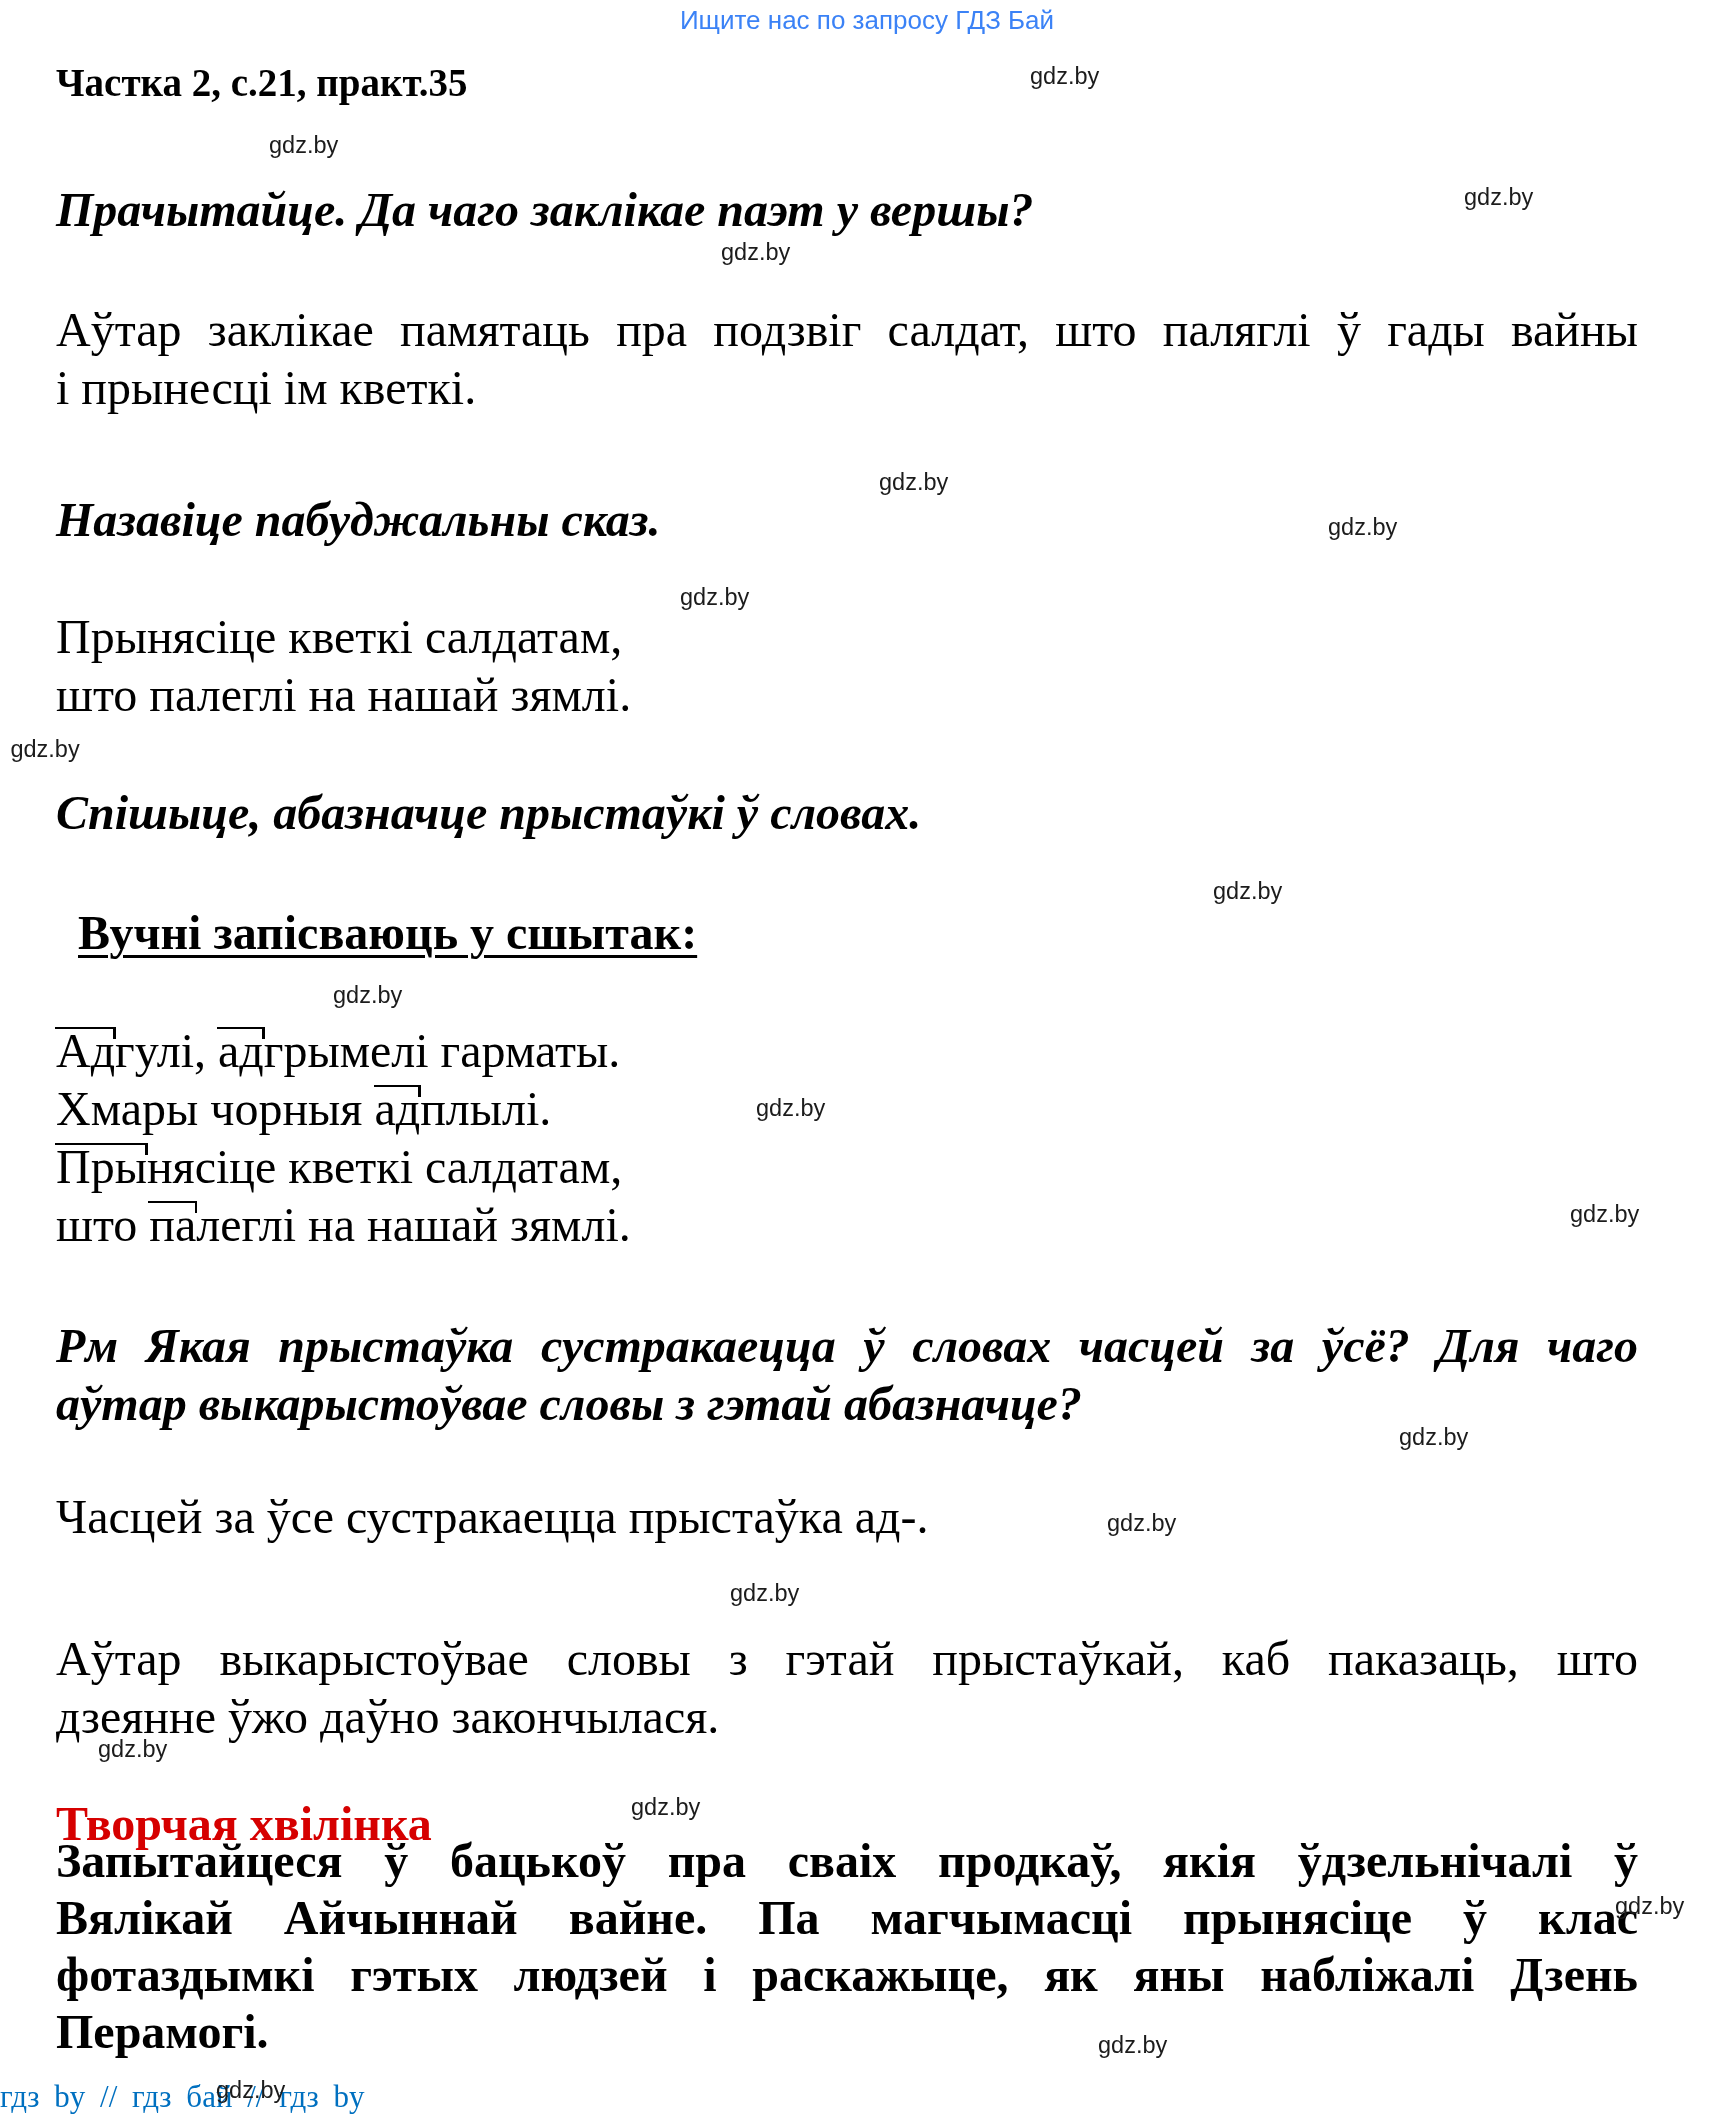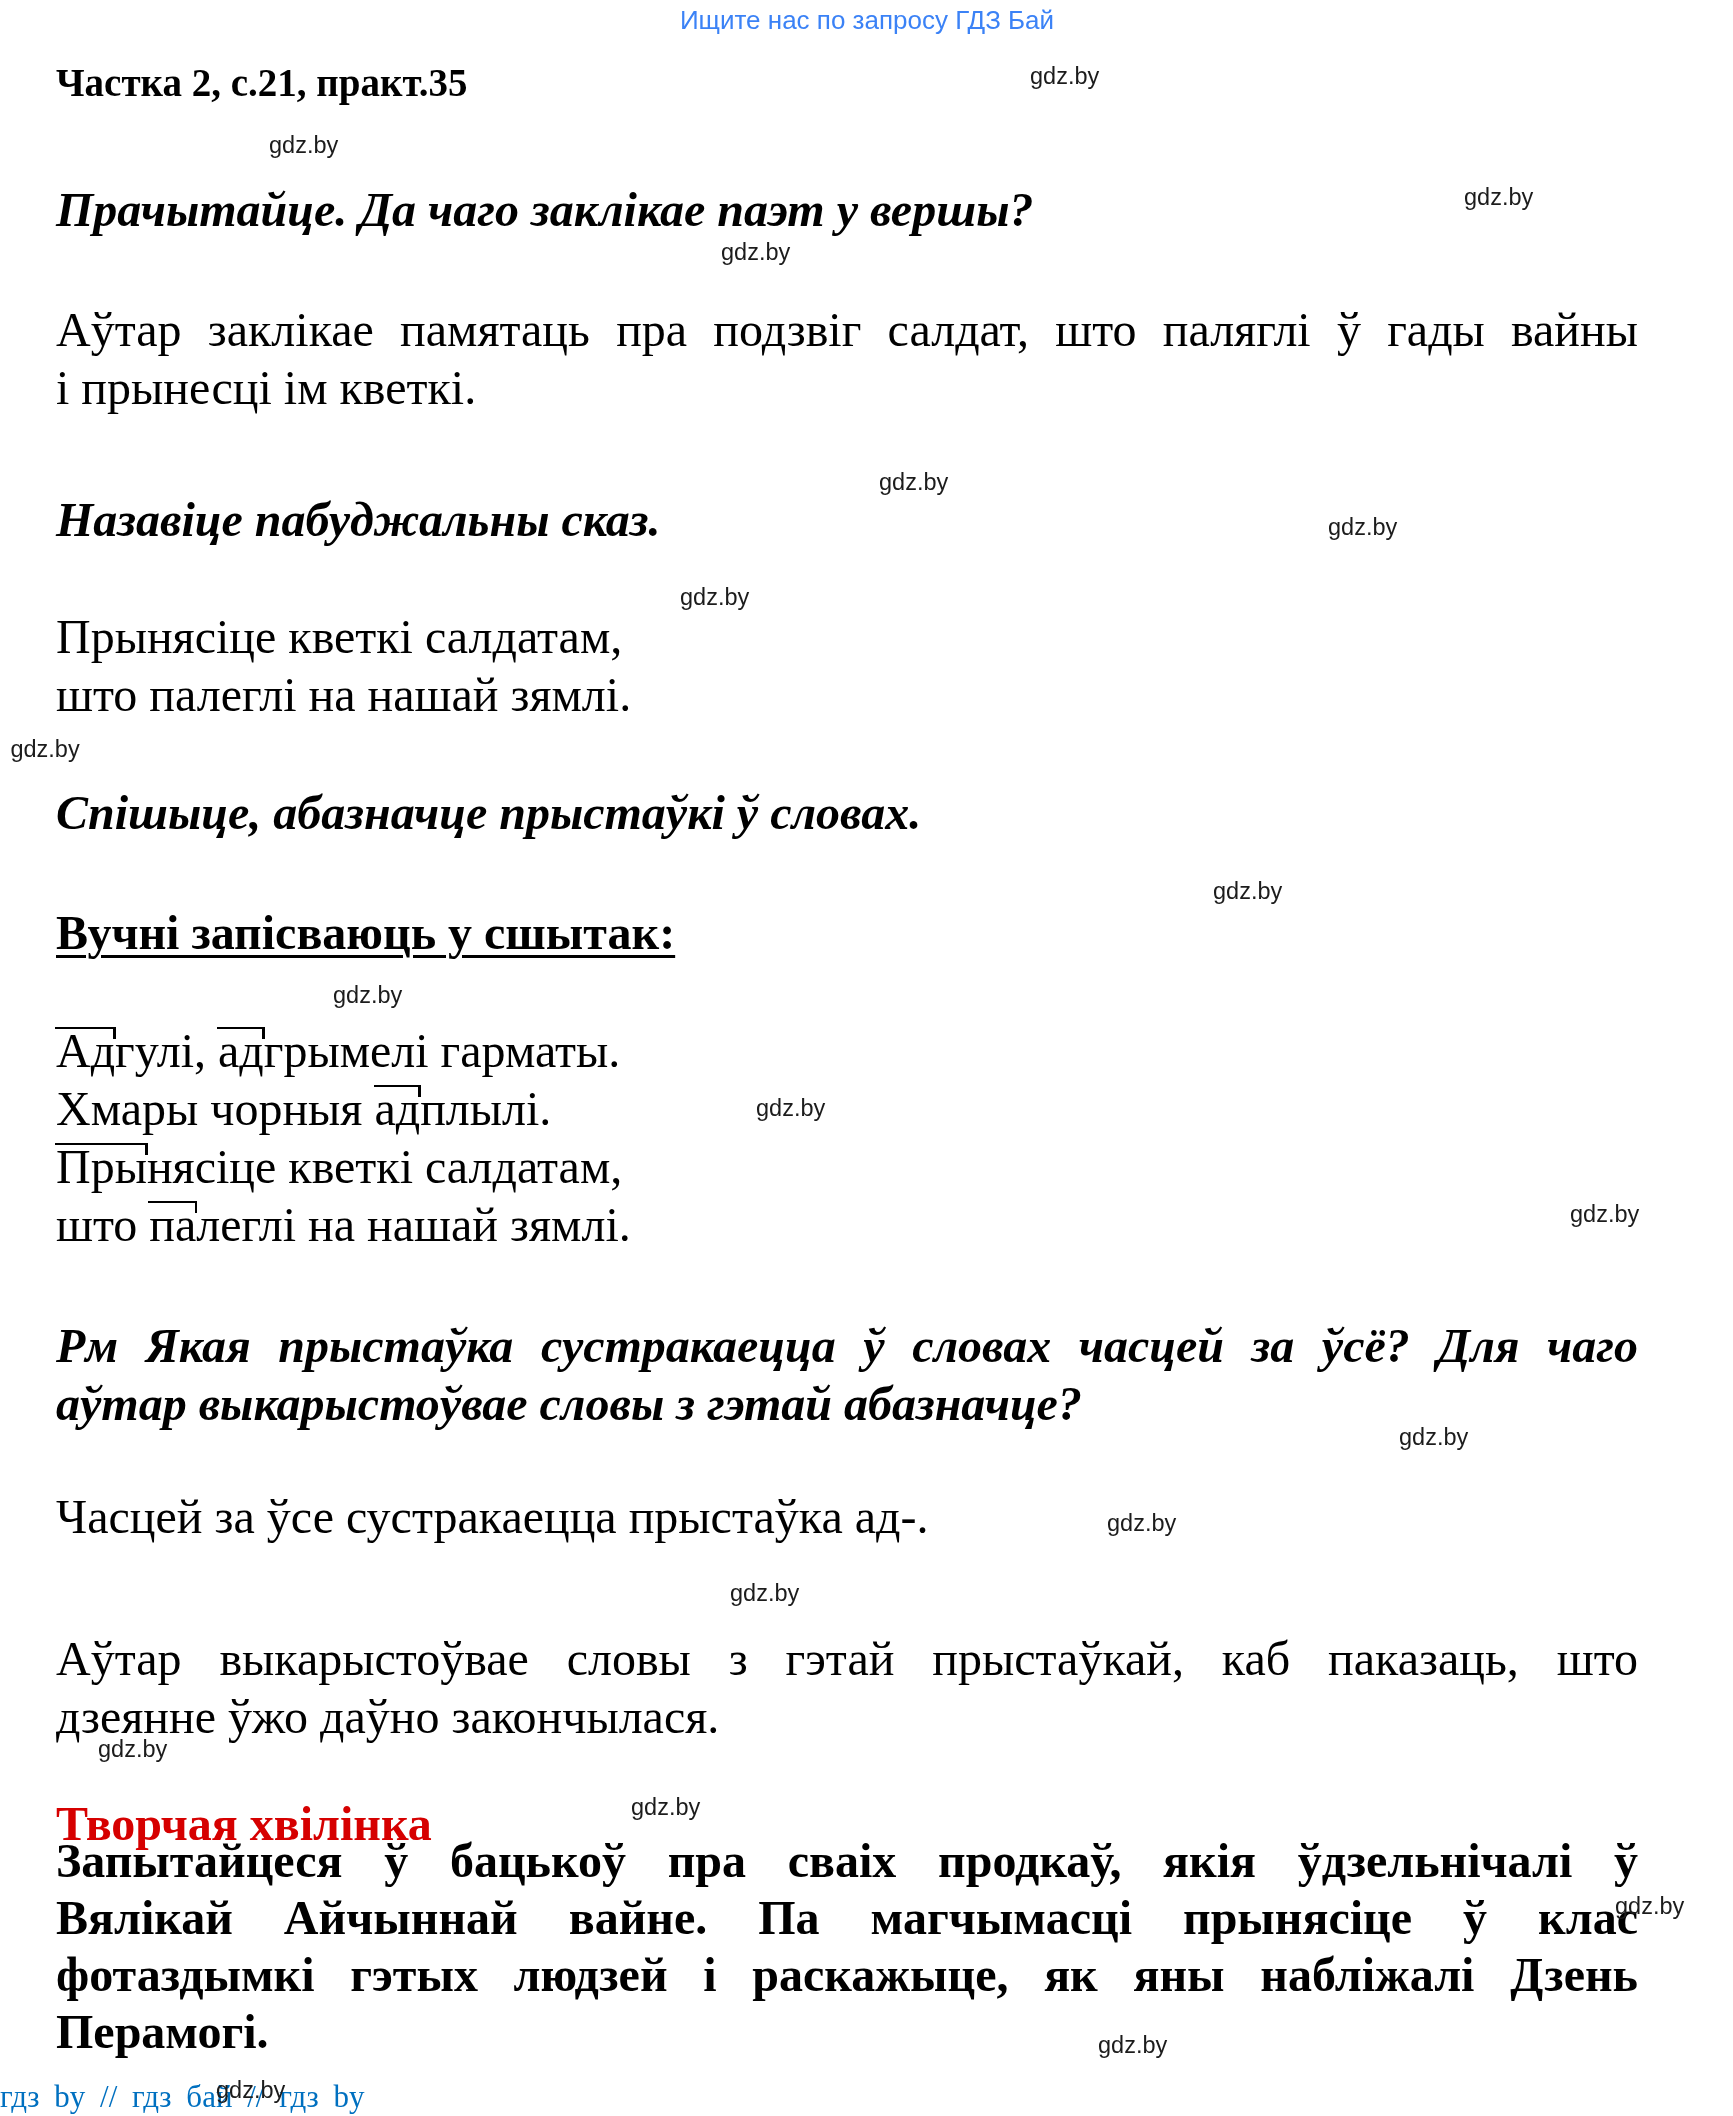--- a/index.html
+++ b/index.html
@@ -14,21 +14,21 @@
   .blk{
     position:absolute;
     left:56px;
     width:1582px;
     font-size:48px;
     line-height:58px;
     color:#000;
   }
   .b{font-weight:bold;}
   .bi{font-weight:bold;font-style:italic;}
-  .u{text-decoration:underline;text-decoration-thickness:2.6px;text-underline-offset:6px;}
+  .u{text-decoration:underline;text-decoration-thickness:2.6px;text-underline-offset:6px;margin-left:22px;}
   .red{color:#d60000;margin-top:20px;}
   .jl{text-align:justify;text-align-last:justify;}
   .title{font-weight:bold;font-size:39px;}
   .banner{
     position:absolute;top:5.2px;left:0;width:100%;
     text-align:center;
     font-family:"Liberation Sans","DejaVu Sans",sans-serif;
     font-size:26px;color:#3b82f6;
   }
   .footer{

